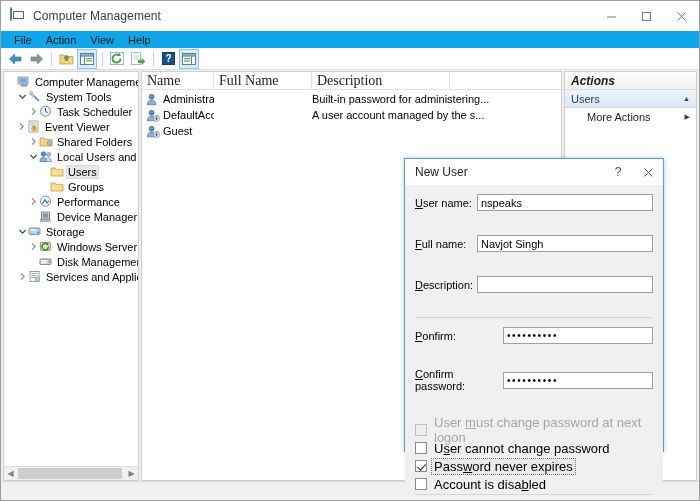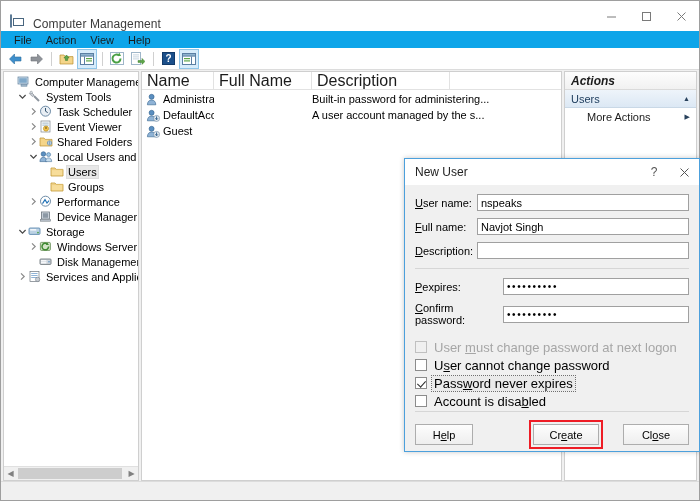--- a/index.html
+++ b/index.html
@@ -19,21 +19,21 @@
     width: 700px; height: 501px;
     background: #f0f0f0;
     border: 1px solid #9e9e9e;
     display: flex; flex-direction: column;
   }
 
   
   #title-bar {
     height: 30px; flex: 0 0 30px;
     background: #ffffff;
-    display: flex; align-items: flex-end;
+    display: flex; align-items: center;
     position: relative;
   }
   #title-bar .app-icon {
     width: 16px; height: 16px; margin-left: 9px; margin-right: 7px;
     position: relative; flex: 0 0 16px;
   }
   .mmc-icon {
     width: 16px; height: 16px;
     background: linear-gradient(#b8cde0,#7b9cbb);
     border: 1px solid #5c7a96;
@@ -161,22 +161,23 @@
   }
   #list-header {
     height: 18px; flex: 0 0 18px;
     display: flex; align-items: stretch;
     background: #ffffff;
     border-bottom: 1px solid #e2e2e2;
   }
   .col-head {
     display: flex; align-items: center;
     padding-left: 5px;
-    font-size: 16px; color: #1b1b1b;
+    font-size: 14px; color: #1b1b1b;
     border-right: 1px solid #e2e2e2;
+    font-family: Liberation Serif, serif;
   }
   .col-name { width: 72px; flex: 0 0 72px; }
   .col-full { width: 98px; flex: 0 0 98px; }
   .col-desc { width: 138px; flex: 0 0 138px; }
   .col-blank { flex: 1 1 auto; border-right: none; }
   #list-rows { flex: 1 1 auto; padding-top: 1px; overflow: hidden; }
   .list-row {
     height: 16px; display: flex; align-items: center;
     font-size: 11px; white-space: nowrap;
   }
@@ -230,21 +231,21 @@
     border-top: 1px solid #dcdcdc;
     display: flex; align-items: center;
     padding-left: 6px;
     font-size: 11px; color: #1b1b1b;
   }
 
   
   #new-user-dialog {
     position: absolute;
     left: 404px; top: 158px;
-    width: 296px; height: 294px;
+    width: 260px; height: 294px;
     background: #f0f0f0;
     border: 1px solid #4ca0dc;
     box-shadow: 0 0 5px rgba(0,0,0,.22);
     display: flex; flex-direction: column;
   }
   #dlg-title-bar {
     height: 26px; flex: 0 0 26px;
     background: #ffffff;
     display: flex; align-items: center;
     position: relative;
@@ -258,21 +259,21 @@
   }
   .dlg-tb {
     width: 30px; display: flex; align-items: center; justify-content: center;
     color: #555; font-size: 12px;
   }
   #dlg-body {
     flex: 1 1 auto; position: relative; padding: 9px 10px 0 10px;
     background: #f0f0f0;
   }
   .field-row {
-    display: flex; align-items: center; margin-bottom: 7px;
+    display: flex; align-items: center; margin-bottom: 24px;
   }
   .field-label {
     font-size: 11px; color: #000;
   }
   .fl-top { width: 62px; flex: 0 0 62px; }
   .fl-pwd { width: 88px; flex: 0 0 88px; }
   .field-input {
     flex: 1 1 auto; height: 17px;
     background: #ffffff; border: 1px solid #a0a0a0;
     font-size: 11px; color: #000;
@@ -456,21 +457,21 @@
               <svg width="9" height="9" viewBox="0 0 9 9">
                 <path d="M3 1.4 L6.2 4.5 L3 7.6" fill="none" stroke="#8a8a8a" stroke-width="1.2"></path>
               </svg>
             </span>
             <span class="tnode-icon"><svg width="14" height="13" viewBox="0 0 14 13">
                 <circle cx="6.5" cy="6.2" r="5" fill="#e8eef4" stroke="#5f7f9c" stroke-width=".9"></circle>
                 <path d="M6.5 3 v3.2 l2.2 1.4" stroke="#33536f" stroke-width="1" fill="none"></path>
               </svg></span>
             <span class="tree-label">Task Scheduler</span>
           </div>
-          <div class="tree-row" style="padding-left: 24px;">
+          <div class="tree-row" style="padding-left: 12px;">
             <span class="twisty">
               <svg width="9" height="9" viewBox="0 0 9 9">
                 <path d="M3 1.4 L6.2 4.5 L3 7.6" fill="none" stroke="#8a8a8a" stroke-width="1.2"></path>
               </svg>
             </span>
             <span class="tnode-icon"><svg width="14" height="13" viewBox="0 0 14 13">
                 <rect x="2" y="1" width="9" height="11" fill="#fff" stroke="#7d858d" stroke-width=".7"></rect>
                 <rect x="3.3" y="2.6" width="6.4" height="1" fill="#9fb6c9"></rect>
                 <rect x="3.3" y="4.6" width="6.4" height="1" fill="#9fb6c9"></rect>
                 <circle cx="7" cy="8.6" r="2.6" fill="#f2c14e" stroke="#b48c17" stroke-width=".6"></circle>
@@ -699,21 +700,21 @@
     <div class="field-row">
       <span class="field-label fl-top"><u>D</u><span>escription:</span></span>
       <div class="field-input">
           <span></span>
         </div>
     </div>
 
     <div class="dlg-sep"></div>
 
     <div class="field-row">
-      <span class="field-label fl-pwd"><u>P</u><span>expires:</span></span>
+      <span class="field-label fl-pwd"><u>P</u><span>onfirm:</span></span>
       <div class="field-input">
           <span class="pwd-dots">••••••••••</span>
         </div>
     </div>
     <div class="field-row">
       <span class="field-label fl-pwd"><u>C</u><span>onfirm password:</span></span>
       <div class="field-input">
           <span class="pwd-dots">••••••••••</span>
         </div>
     </div>

